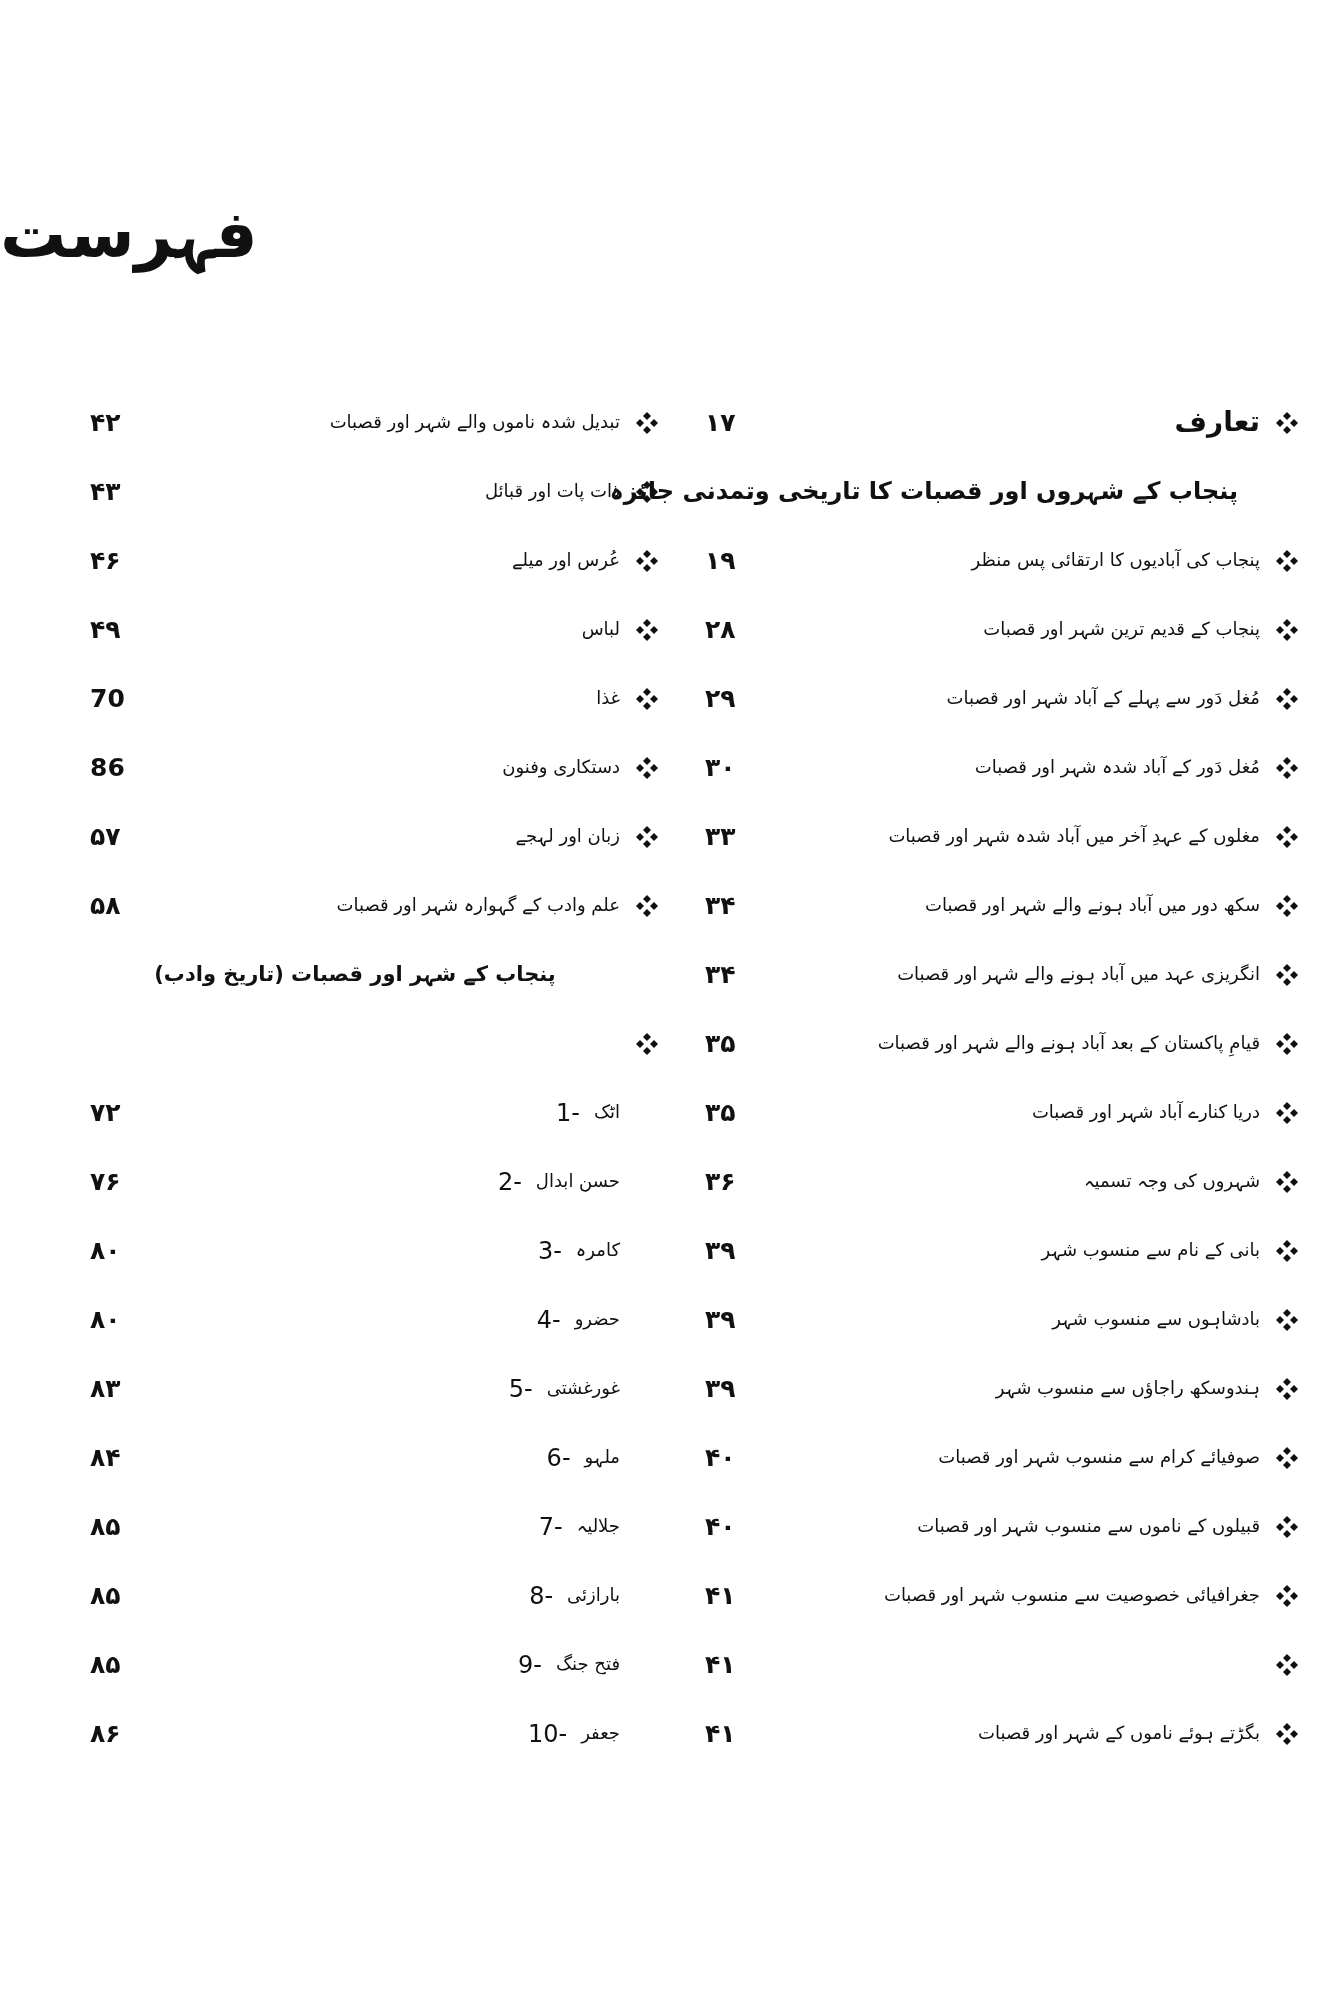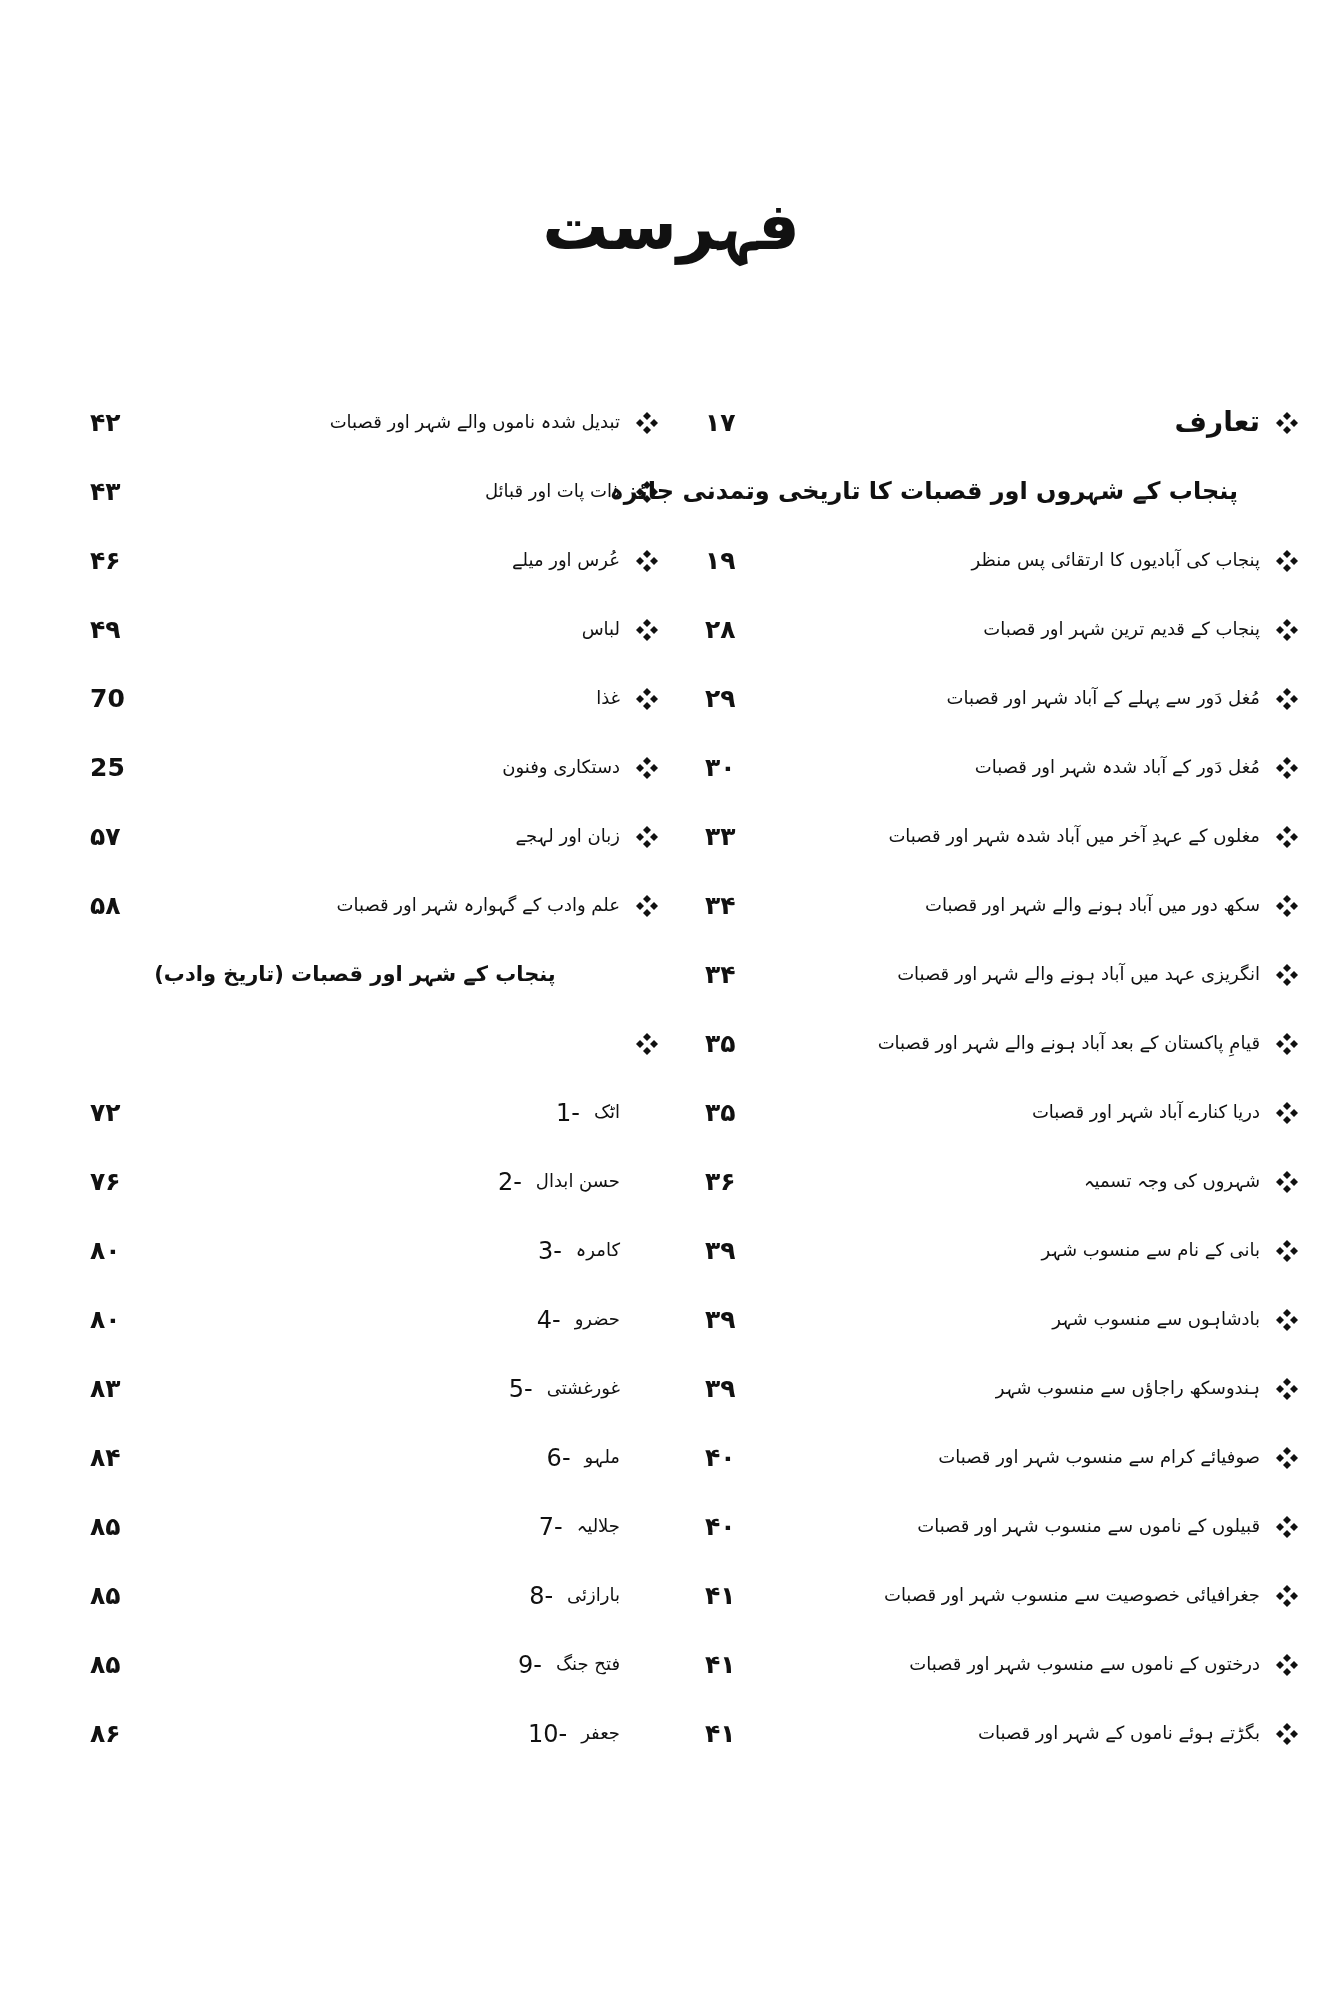--- a/index.html
+++ b/index.html
@@ -7,22 +7,22 @@
     position:relative;
     width:1342px;height:2000px;
     background:#ffffff;
     font-family:"DejaVu Sans", sans-serif;
     color:#111;
     overflow:hidden;
     margin:0 auto;
   }
   .title{
     position:absolute;
-    top:188px;left:0;right:0;
-    text-align:center;
+    top:196px;left:0;right:0;
+    text-align:left;
     font-size:66px;
     font-weight:bold;
     direction:rtl;
   }
   .toc{
     position:absolute;
     top:388px;left:60px;
     width:1240px;
   }
   .row{
@@ -245,21 +245,21 @@
         <svg viewBox="0 0 24 24" aria-hidden="true">
           <path fill="#111" d="M12 1 L16 5 L12 9 L8 5 Z"></path>
           <path fill="#111" d="M1 12 L5 8 L9 12 L5 16 Z"></path>
           <path fill="#111" d="M23 12 L19 16 L15 12 L19 8 Z"></path>
           <path fill="#111" d="M12 23 L8 19 L12 15 L16 19 Z"></path>
         </svg>
       </span>
       <span class="text">دستکاری وفنون</span>
 
       <span class="spacer"></span>
-      <span class="page-num">25</span>
+      <span class="page-num">86</span>
     </div>
     <div class="cell right t-entry">
       <span class="bullet">
         <svg viewBox="0 0 24 24" aria-hidden="true">
           <path fill="#111" d="M12 1 L16 5 L12 9 L8 5 Z"></path>
           <path fill="#111" d="M1 12 L5 8 L9 12 L5 16 Z"></path>
           <path fill="#111" d="M23 12 L19 16 L15 12 L19 8 Z"></path>
           <path fill="#111" d="M12 23 L8 19 L12 15 L16 19 Z"></path>
         </svg>
       </span>
@@ -654,21 +654,20 @@
     </div>
     <div class="cell right t-entry">
       <span class="bullet">
         <svg viewBox="0 0 24 24" aria-hidden="true">
           <path fill="#111" d="M12 1 L16 5 L12 9 L8 5 Z"></path>
           <path fill="#111" d="M1 12 L5 8 L9 12 L5 16 Z"></path>
           <path fill="#111" d="M23 12 L19 16 L15 12 L19 8 Z"></path>
           <path fill="#111" d="M12 23 L8 19 L12 15 L16 19 Z"></path>
         </svg>
       </span>
-      <span class="text">درختوں کے ناموں سے منسوب شہر اور قصبات</span>
 
       <span class="spacer"></span>
       <span class="page-num">۴۱</span>
     </div>
   </div>
 
   <div class="row">
     <div class="cell left t-numbered">
       <span class="bullet ghost">
         <svg viewBox="0 0 24 24" aria-hidden="true">

